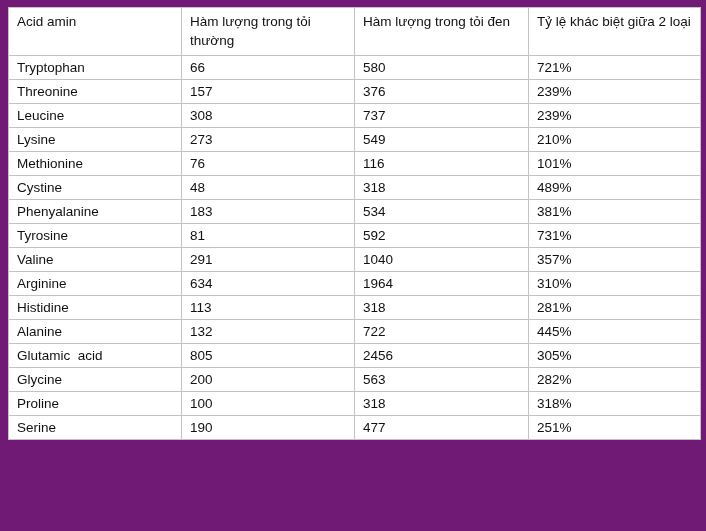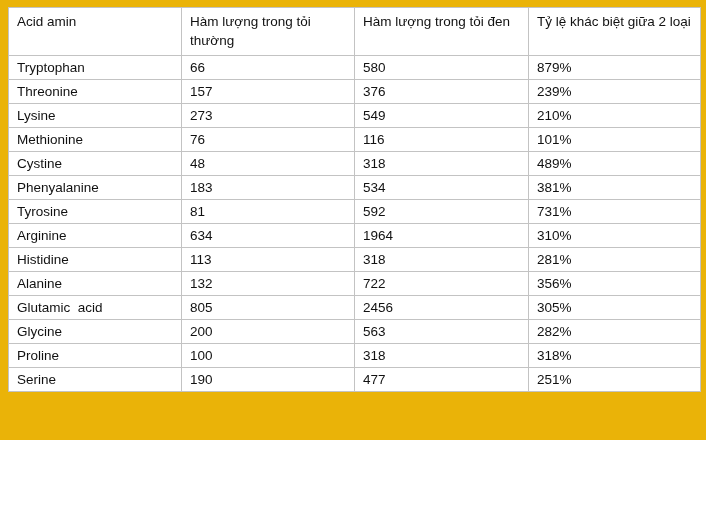--- a/index.html
+++ b/index.html
@@ -5,22 +5,22 @@
   html, body {
     margin: 0;
     padding: 0;
     background: #ffffff;
     width: 706px;
     height: 531px;
     overflow: hidden;
   }
   .page {
     width: 706px;
-    height: 440px;
-    background: #eab308;
+    height: 531px;
+    background: #701a75;
     box-sizing: border-box;
     padding: 7px 16px 0 8px;
     font-family: "Liberation Sans", "DejaVu Sans", sans-serif;
   }
   table.amino-table {
     border-collapse: collapse;
     table-layout: fixed;
     width: 692px;
     background: #ffffff;
   }
@@ -66,26 +66,32 @@
         <th>Hàm lượng trong tỏi thường</th>
         <th>Hàm lượng trong tỏi đen</th>
         <th>Tỷ lệ khác biệt giữa 2 loại</th>
       </tr>
     </thead>
     <tbody>
         <tr>
           <td>Tryptophan</td>
           <td>66</td>
           <td>580</td>
-          <td>879%</td>
+          <td>721%</td>
         </tr>
         <tr>
           <td>Threonine</td>
           <td>157</td>
           <td>376</td>
+          <td>239%</td>
+        </tr>
+        <tr>
+          <td>Leucine</td>
+          <td>308</td>
+          <td>737</td>
           <td>239%</td>
         </tr>
         <tr>
           <td>Lysine</td>
           <td>273</td>
           <td>549</td>
           <td>210%</td>
         </tr>
         <tr>
           <td>Methionine</td>
@@ -105,36 +111,42 @@
           <td>534</td>
           <td>381%</td>
         </tr>
         <tr>
           <td>Tyrosine</td>
           <td>81</td>
           <td>592</td>
           <td>731%</td>
         </tr>
         <tr>
+          <td>Valine</td>
+          <td>291</td>
+          <td>1040</td>
+          <td>357%</td>
+        </tr>
+        <tr>
           <td>Arginine</td>
           <td>634</td>
           <td>1964</td>
           <td>310%</td>
         </tr>
         <tr>
           <td>Histidine</td>
           <td>113</td>
           <td>318</td>
           <td>281%</td>
         </tr>
         <tr>
           <td>Alanine</td>
           <td>132</td>
           <td>722</td>
-          <td>356%</td>
+          <td>445%</td>
         </tr>
         <tr>
           <td>Glutamic  acid</td>
           <td>805</td>
           <td>2456</td>
           <td>305%</td>
         </tr>
         <tr>
           <td>Glycine</td>
           <td>200</td>

